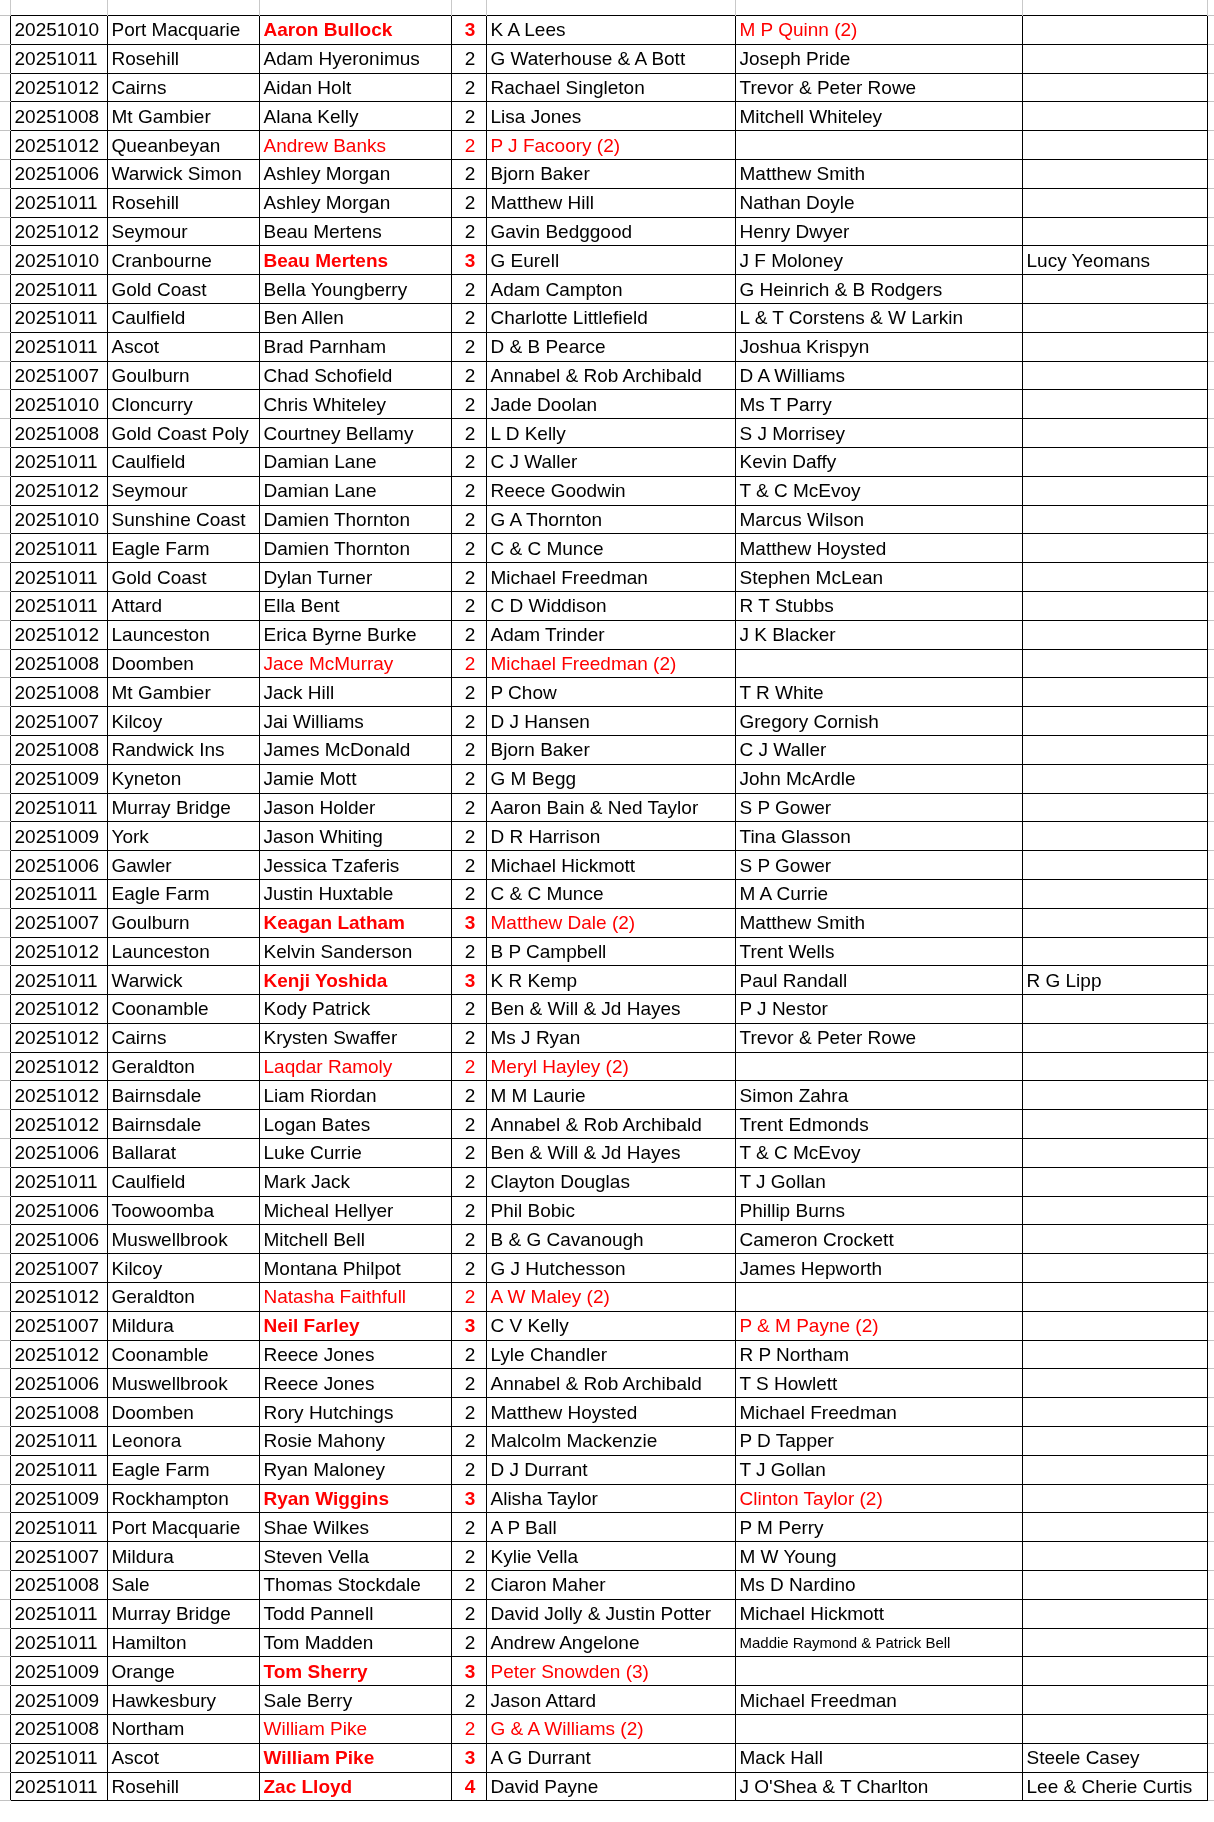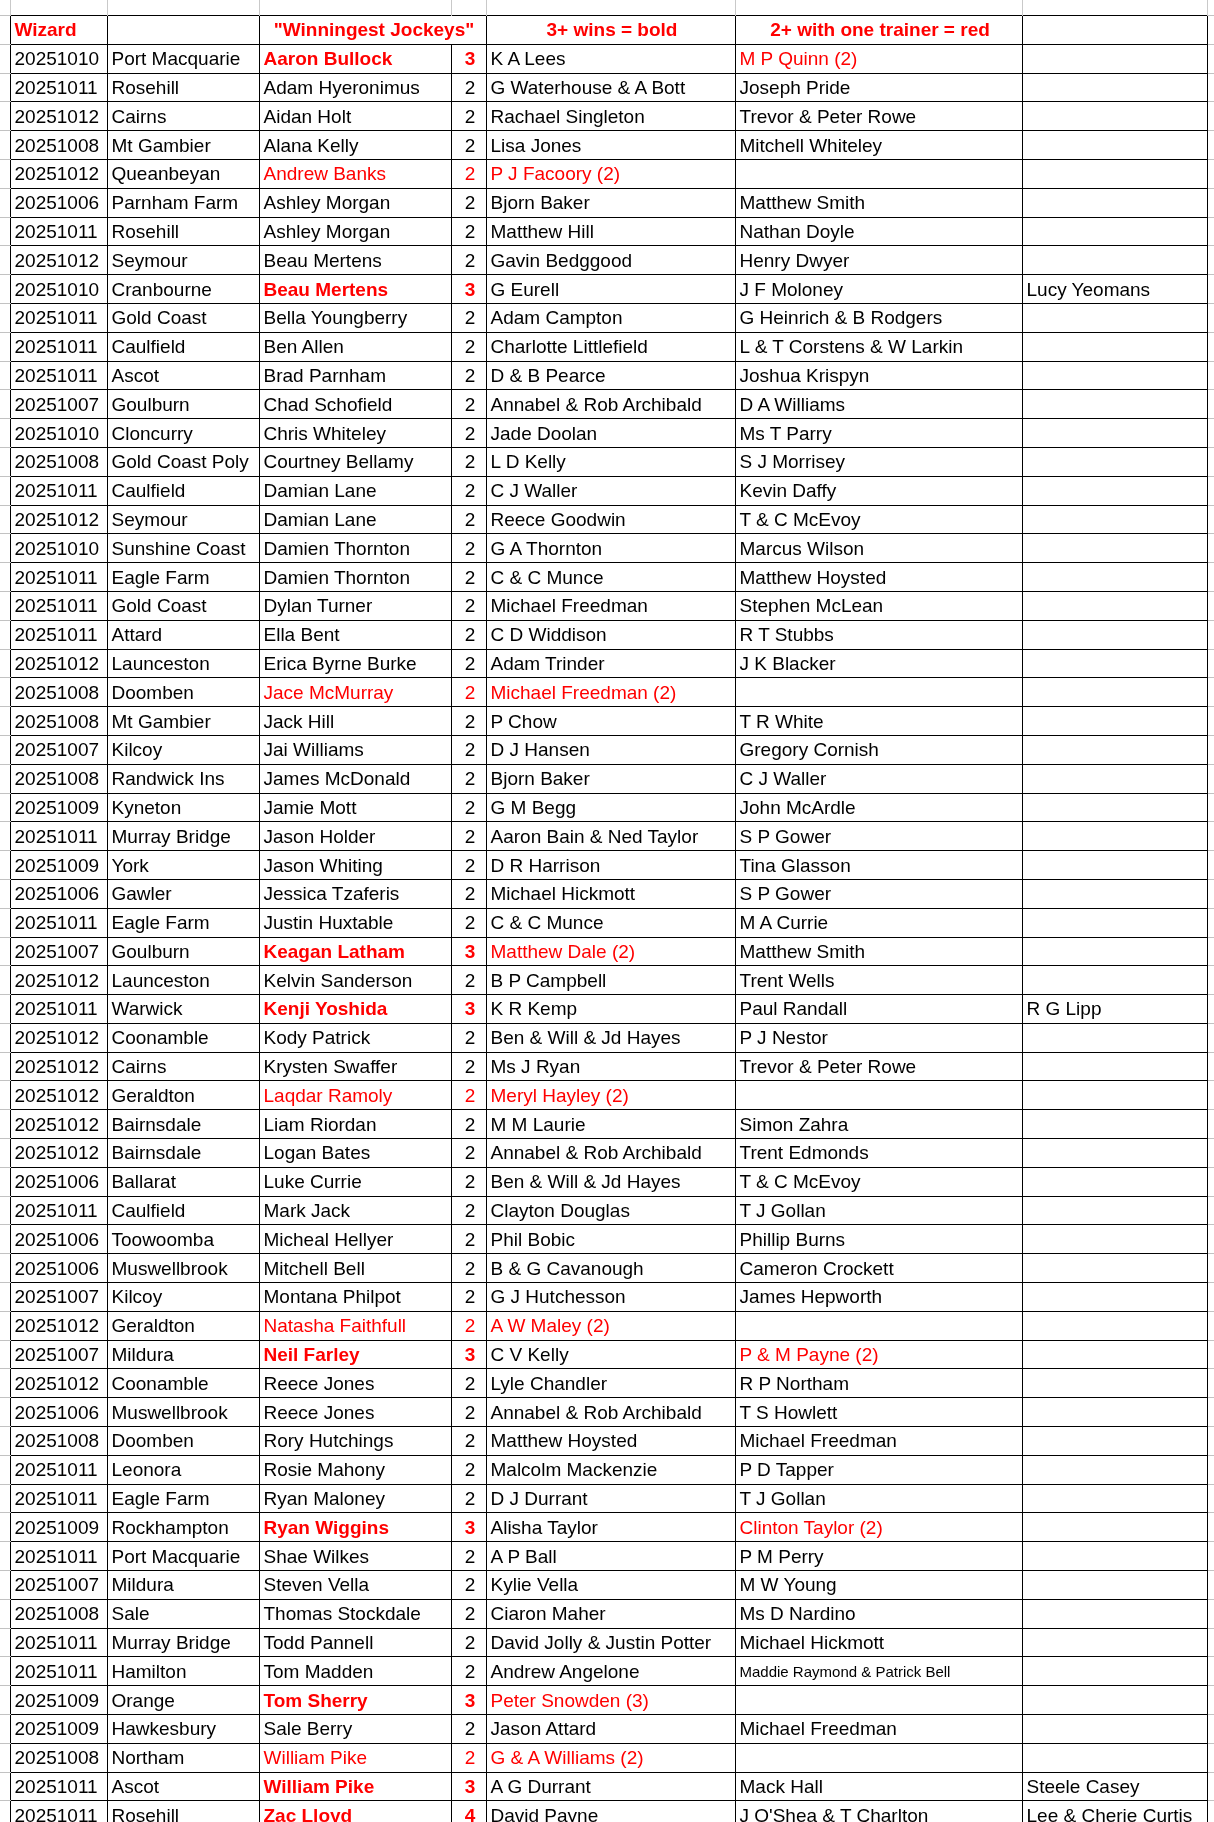--- a/index.html
+++ b/index.html
@@ -64,30 +64,20 @@
       <td class="edge"></td>
       <td></td>
       <td></td>
       <td></td>
       <td></td>
       <td></td>
       <td></td>
       <td></td>
       <td class="edge"></td>
     </tr>
-    <tr style="height:28px">
-      <td class="gutter"></td>
-      <td class="hdr">Wizard</td>
-      <td></td>
-      <td class="hdr ctr" colspan="2">"Winningest Jockeys"</td>
-      <td class="hdr ctr">3+ wins = bold</td>
-      <td class="hdr ctr">2+ with one trainer = red</td>
-      <td></td>
-      <td class="gutter"></td>
-    </tr>
   </tbody>
   <tbody id="rows">
       <tr style="height: 27.8px;">
         <td class="gutter"></td>
         <td>20251010</td>
         <td>Port Macquarie</td>
         <td class="b">Aaron Bullock</td>
         <td class="ctr b">3</td>
         <td>K A Lees</td>
         <td class="r">M P Quinn (2)</td>
@@ -134,21 +124,21 @@
         <td class="r">Andrew Banks</td>
         <td class="ctr r">2</td>
         <td class="r">P J Facoory (2)</td>
         <td></td>
         <td></td>
         <td class="gutter"></td>
       </tr>
       <tr style="height: 27.8px;">
         <td class="gutter"></td>
         <td>20251006</td>
-        <td>Parnham Farm</td>
+        <td>Warwick Simon</td>
         <td>Ashley Morgan</td>
         <td class="ctr">2</td>
         <td>Bjorn Baker</td>
         <td>Matthew Smith</td>
         <td></td>
         <td class="gutter"></td>
       </tr>
       <tr style="height: 27.8px;">
         <td class="gutter"></td>
         <td>20251011</td>

